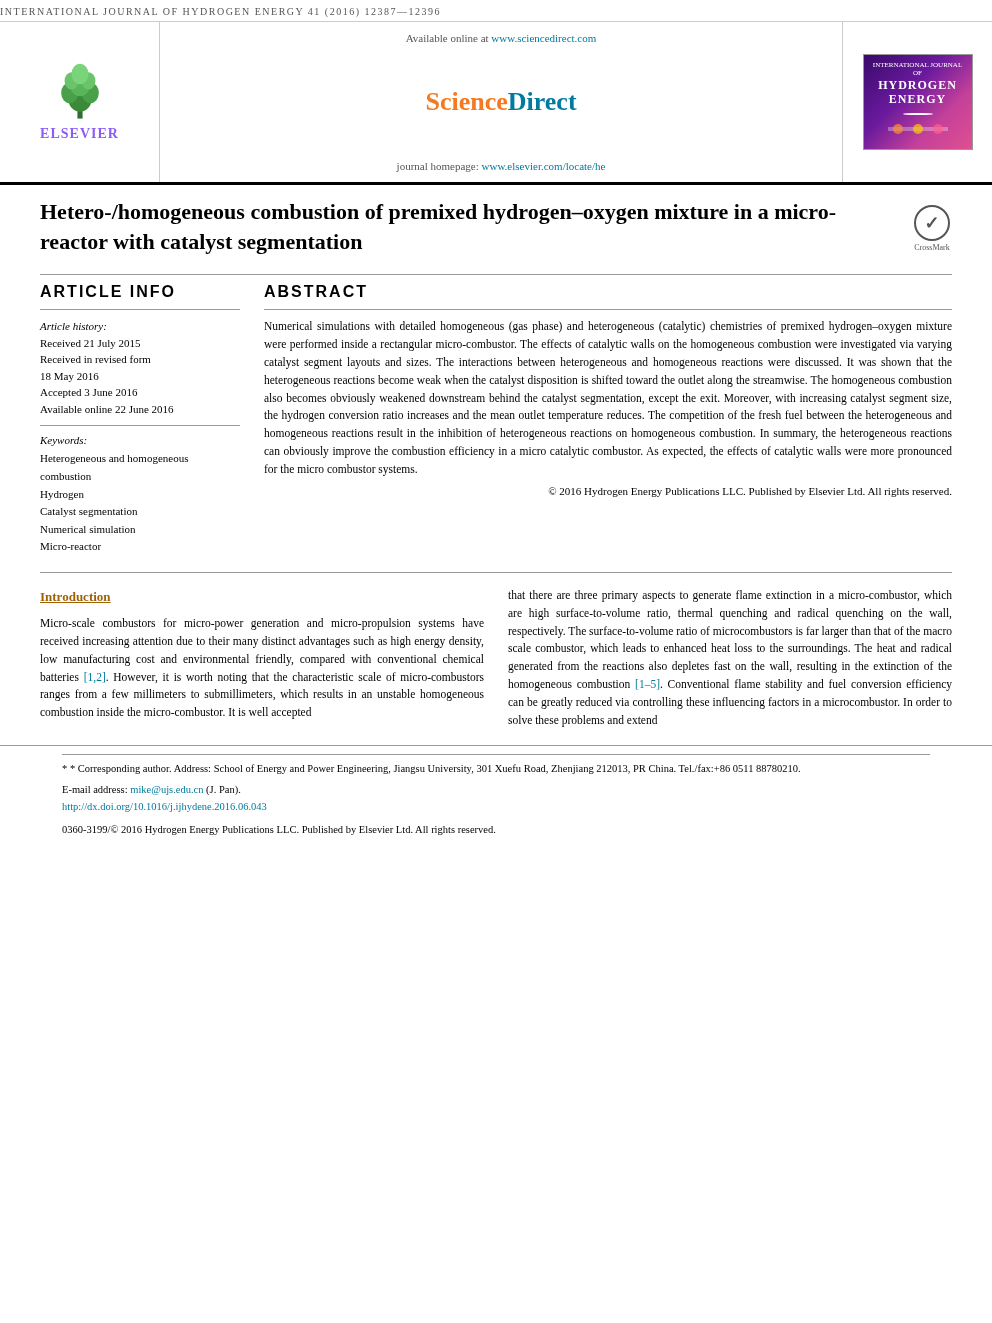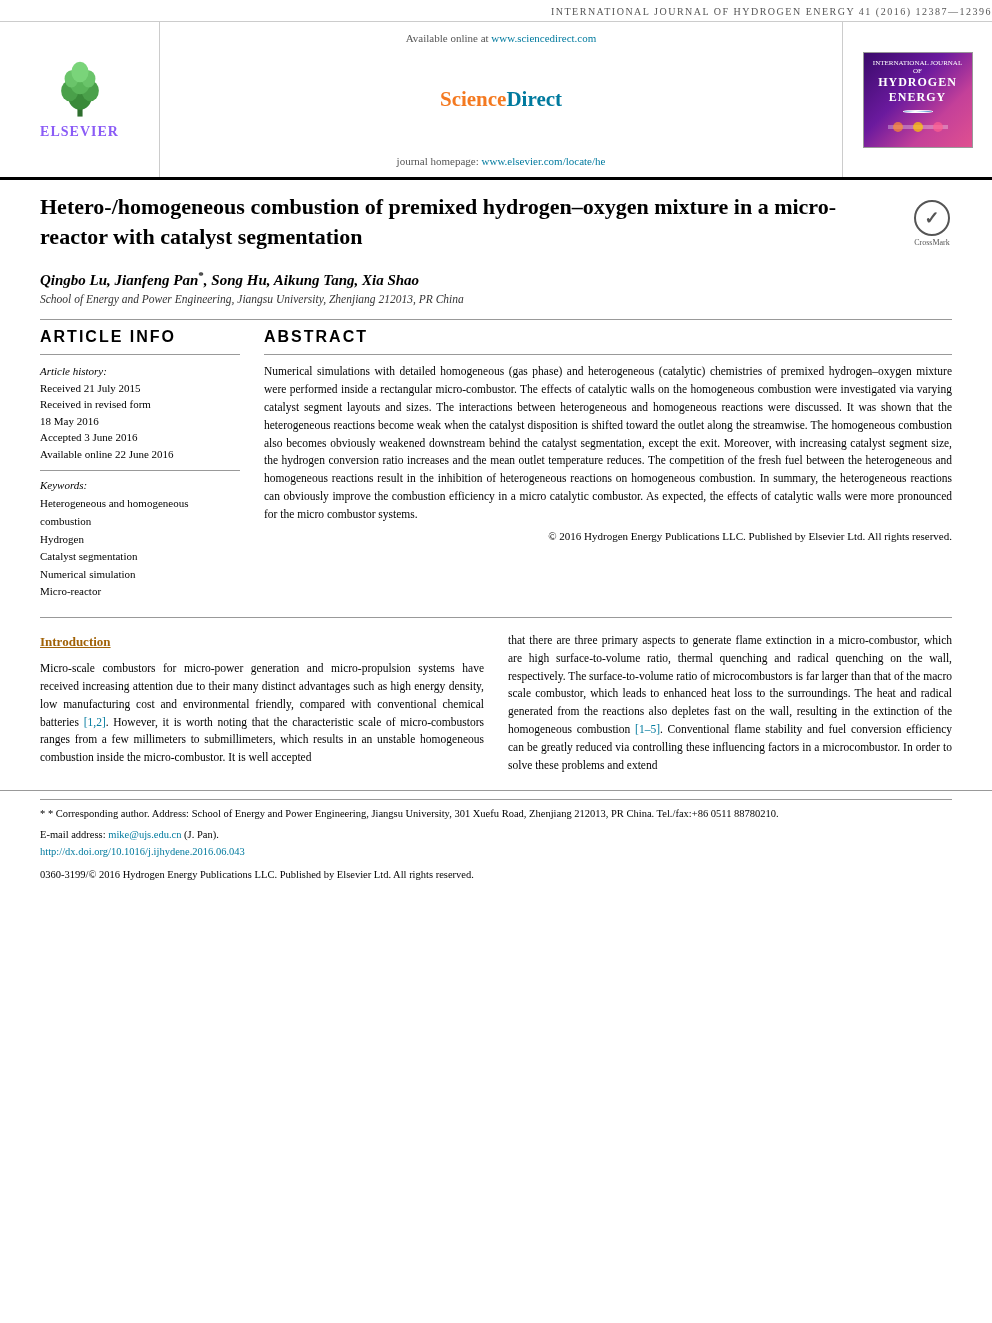--- a/index.html
+++ b/index.html
@@ -12,21 +12,21 @@
       min-height: 1323px;
     }
     .page {
       width: 992px;
       background: #fff;
       position: relative;
     }
     
     .journal-banner {
       background: #fff;
-      text-align: right;
+      text-align: left;
       padding: 6px 0 4px;
       font-size: 10px;
       letter-spacing: 1.5px;
       color: #555;
       text-transform: uppercase;
       border-bottom: 1px solid #ccc;
     }
     
     .header-area {
       display: flex;
@@ -71,21 +71,21 @@
       font-size: 11px;
       color: #555;
       margin-bottom: 4px;
     }
     .sciencedirect-link {
       color: #007a9e;
       font-size: 11px;
       text-decoration: none;
     }
     .sciencedirect-logo {
-      font-size: 21px;
+      font-size: 26px;
       font-weight: bold;
       color: #f47920;
       margin: 2px 8px;
     }
     .sciencedirect-logo span.sd-direct {
       color: #007a9e;
     }
     .journal-homepage {
       font-size: 11px;
       color: #555;
@@ -299,21 +299,21 @@
     .body-col p {
       margin-bottom: 6px;
     }
     .body-col a, .body-col .ref {
       color: #007a9e;
       text-decoration: none;
     }
 
     
     .footer-section {
-      padding: 8px 40px;
+      padding: 8px 62px;
       border-top: 1px solid #999;
       font-size: 10.5px;
       color: #000;
       line-height: 1.6;
     }
     .footer-section .corresp {
       margin-bottom: 4px;
     }
     .footer-section a {
       color: #007a9e;
@@ -391,26 +391,20 @@
   <div class="article-title-section">
     <div class="article-title-text">
       <h1>Hetero-/homogeneous combustion of premixed hydrogen–oxygen mixture in a micro-reactor with catalyst segmentation</h1>
     </div>
     <div class="crossmark-badge">
       <div class="crossmark-circle">✓</div>
       <div class="crossmark-label">CrossMark</div>
     </div>
   </div>
 
-  <div class="authors-section">
-    <div class="authors-line">
-      <span>Qingbo Lu, Jianfeng Pan</span><span class="asterisk">*</span><span>, Song Hu, Aikung Tang, Xia Shao</span>
-    </div>
-    <div class="affiliation-line">School of Energy and Power Engineering, Jiangsu University, Zhenjiang 212013, PR China</div>
-  </div>
 
   <hr class="main-divider">
 
   <div class="two-col-layout">
 
     <div class="left-col">
       <div class="section-header">ARTICLE INFO</div>
       <hr class="divider-line">
       <div class="article-info-block">
         <div class="label">Article history:</div>

